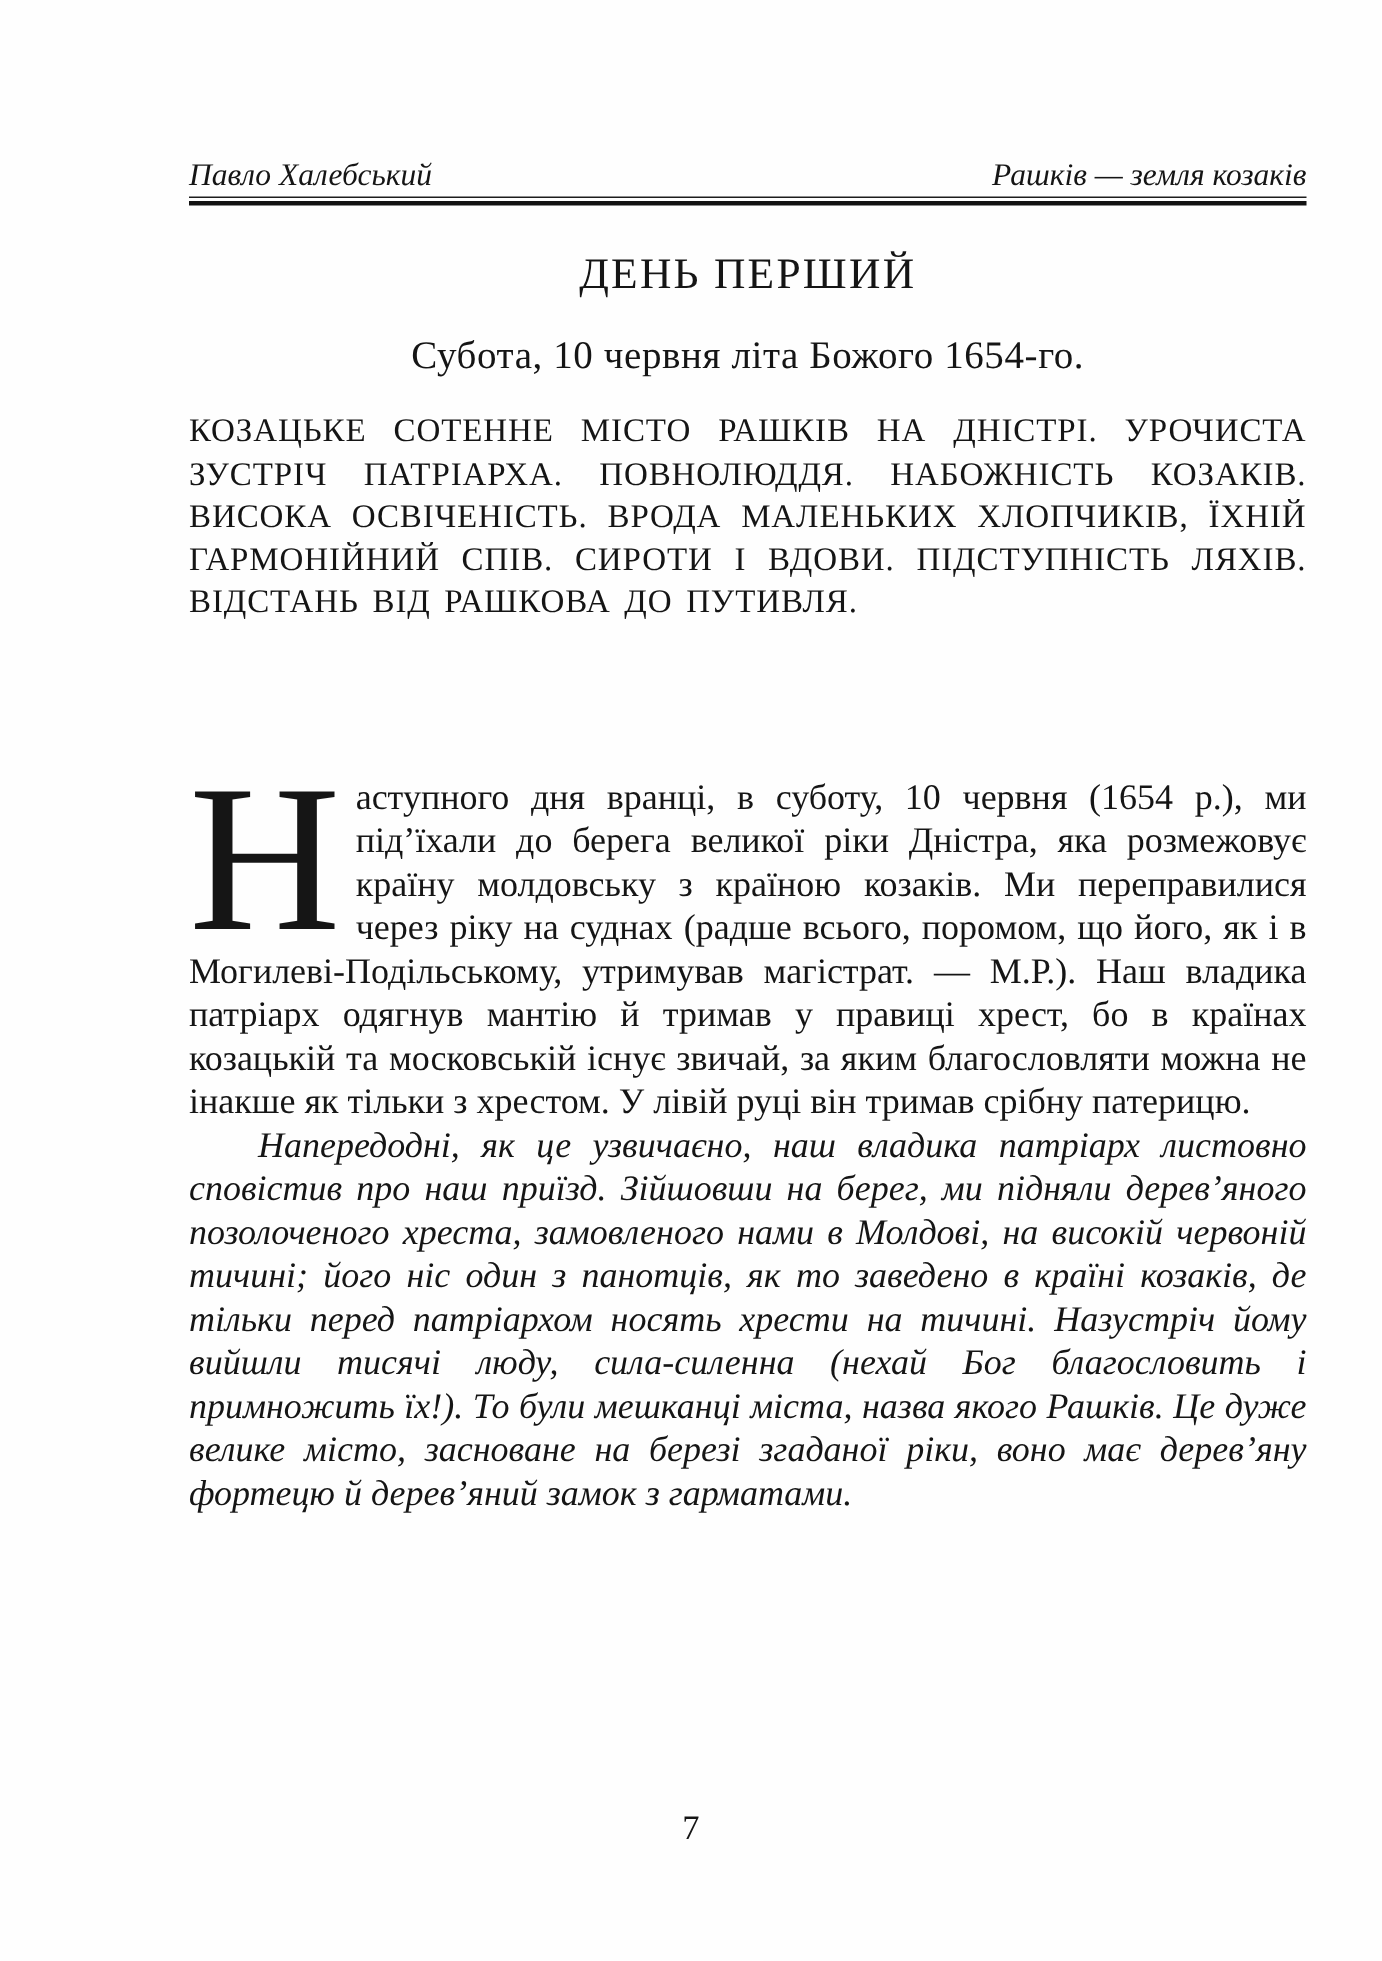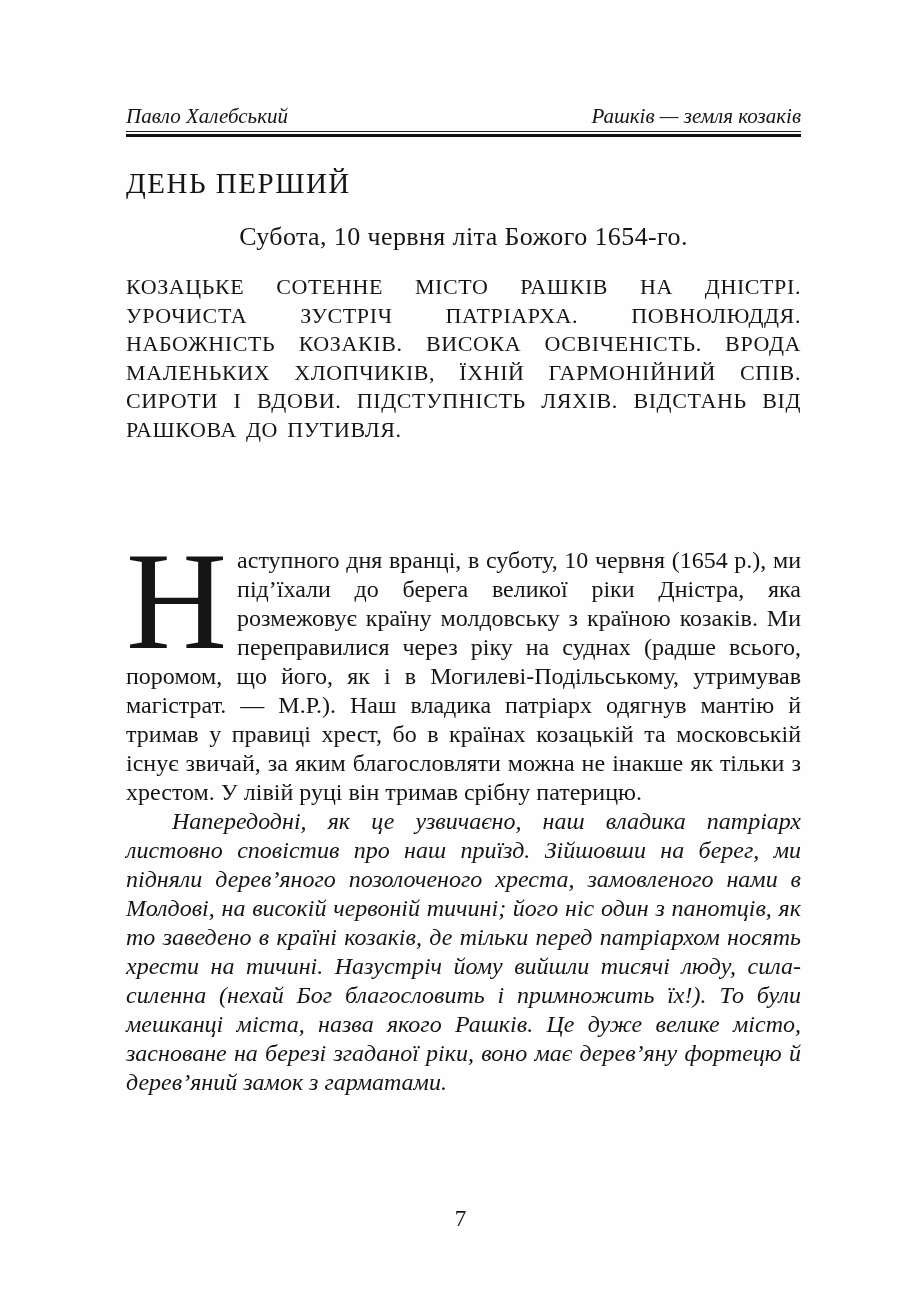--- a/index.html
+++ b/index.html
@@ -8,40 +8,41 @@
     background: #ffffff;
   }
   .page {
     position: relative;
     width: 921px;
     height: 1307px;
     box-sizing: border-box;
     background: #fefefe;
     color: #151515;
     font-family: "Liberation Serif", "DejaVu Serif", serif;
-    padding: 104px 120px 0 126px;
+    padding: 104px 50px 0 126px;
     overflow: hidden;
   }
   .running-head {
     display: flex;
     justify-content: space-between;
     align-items: baseline;
     font-style: italic;
     font-size: 21px;
     line-height: 1.15;
   }
   .head-rule {
     margin-top: 3px;
     height: 6px;
     box-sizing: border-box;
     border-top: 1px solid #1c1c1c;
     border-bottom: 3px solid #121212;
   }
   .chapter-title {
     margin: 30px 0 0 0;
+    text-align: center;
     font-size: 29px;
     font-weight: 400;
     letter-spacing: 1.5px;
   }
   .chapter-subtitle {
     margin: 22px 0 0 0;
     text-align: center;
     font-weight: 400;
     font-size: 26px;
     letter-spacing: 0.4px;

